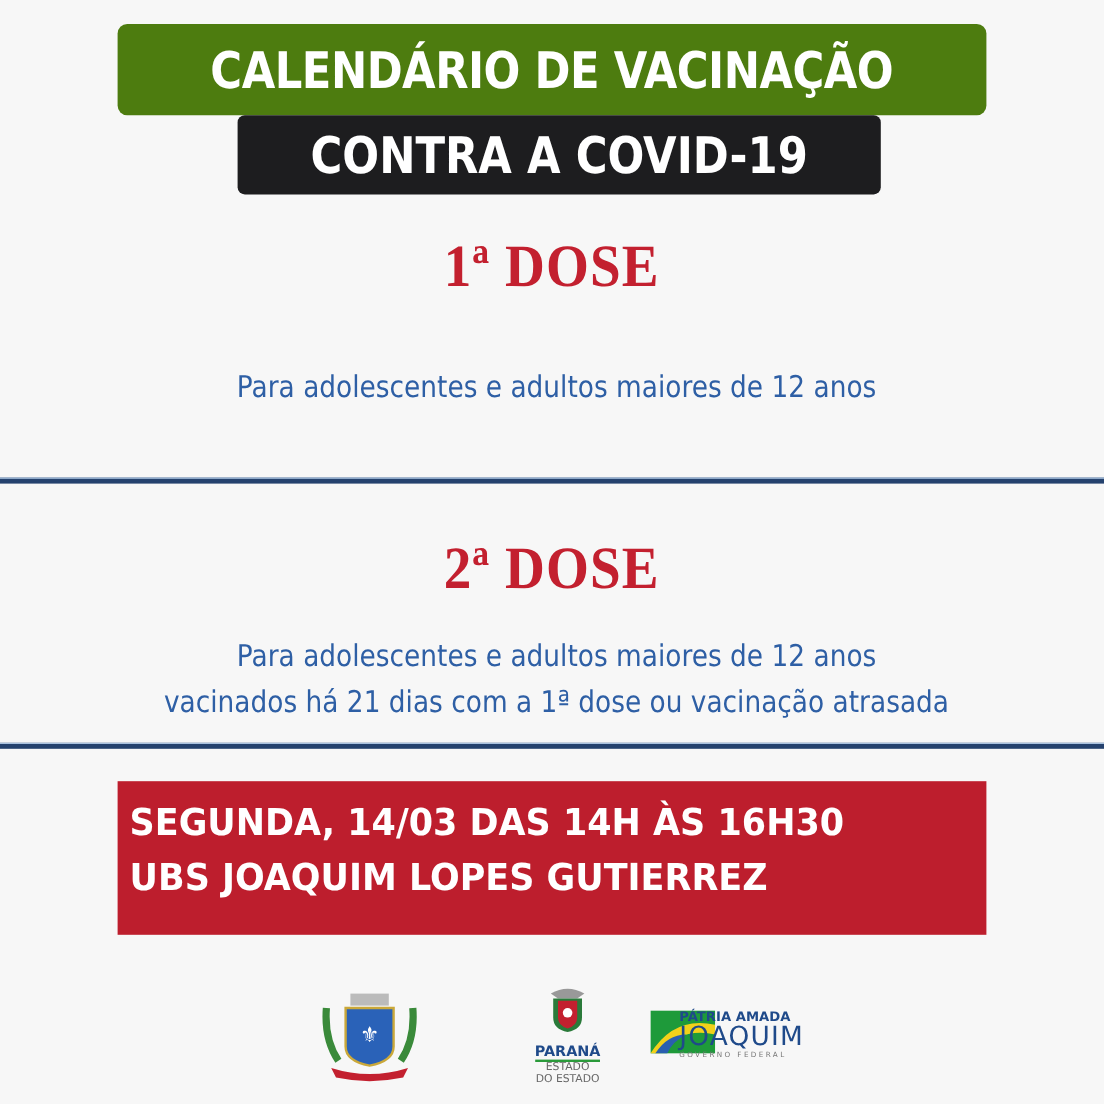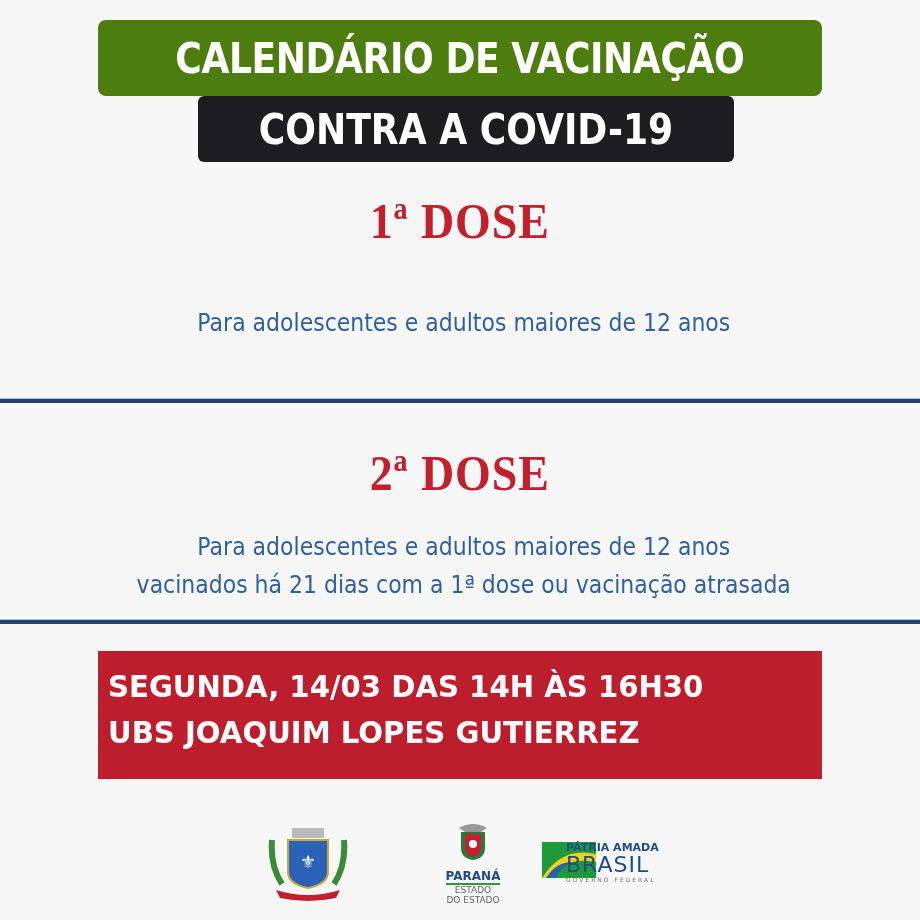--- a/index.html
+++ b/index.html
@@ -122,17 +122,17 @@
     <div class="parana-sub">DO ESTADO</div>
   </div>
   <div class="logo logo-brasil">
     <svg width="54" height="36" viewBox="0 0 54 36">
       <rect x="0" y="0" width="54" height="36" fill="#1e9a3a"></rect>
       <path d="M0 36 Q20 4 54 12 L54 20 Q24 14 8 36 Z" fill="#f2d11a"></path>
       <path d="M4 36 Q14 20 30 20 Q18 26 14 36 Z" fill="#2a5fb0"></path>
     </svg>
     <div class="brasil-text">
       <div class="brasil-top">PÁTRIA AMADA</div>
-      <div class="brasil-big">BRASIL</div>
+      <div class="brasil-big">JOAQUIM</div>
       <div class="brasil-sub">GOVERNO FEDERAL</div>
     </div>
   </div>
 </div>
 
 </body></html>

